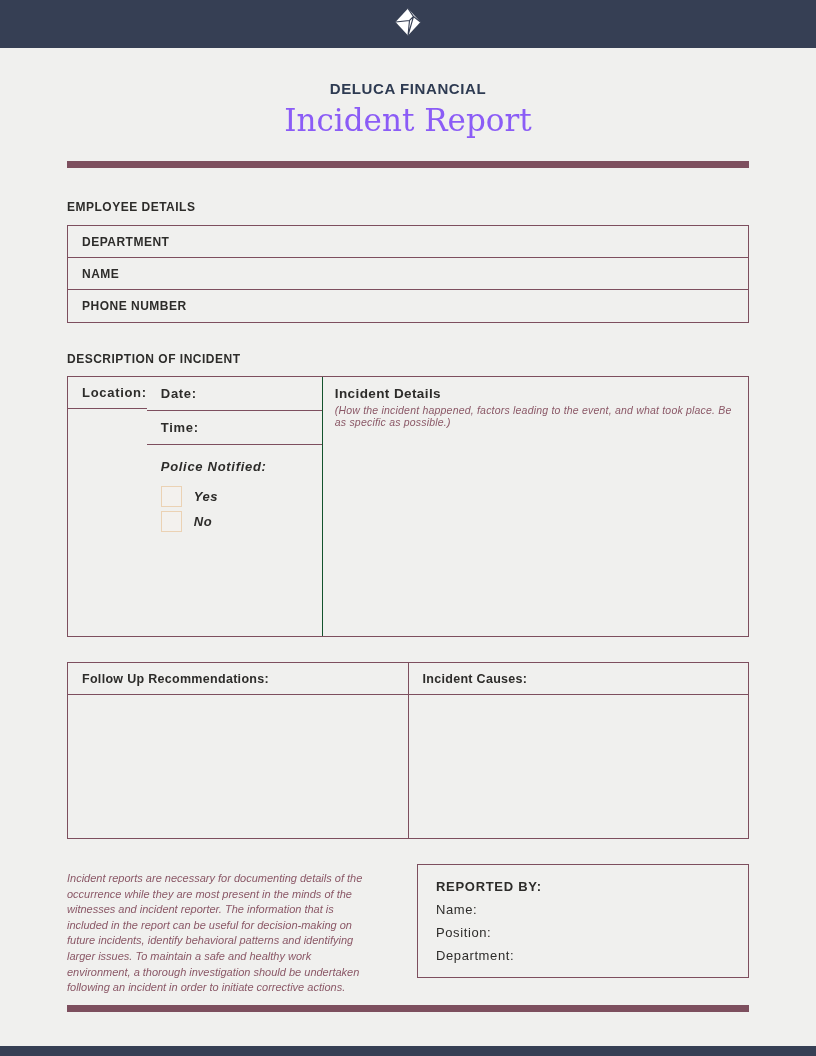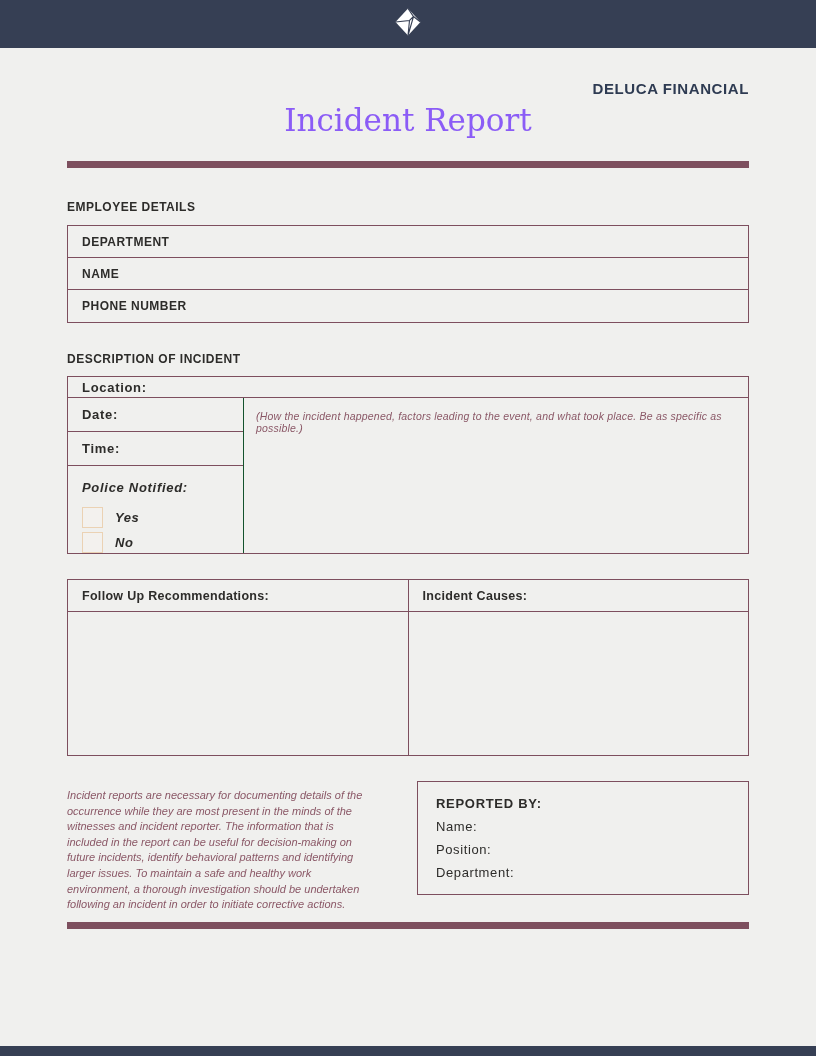--- a/index.html
+++ b/index.html
@@ -18,21 +18,21 @@
     height: 48px;
     background: #363f54;
     display: flex;
     align-items: center;
     justify-content: center;
   }
   .content { padding: 0 67px; }
 
   .brand {
     margin-top: 32px;
-    text-align: right;
+    text-align: center;
     font-size: 15px;
     font-weight: bold;
     letter-spacing: 0.6px;
     color: #2e3b52;
   }
   .title {
     margin-top: 4px;
     text-align: center;
     font-family: "DejaVu Serif", serif;
     font-weight: 500;
@@ -58,24 +58,23 @@
     align-items: center;
     padding-left: 14px;
     border-bottom: 1px solid #7d4f5e;
   }
   .erow:last-child { border-bottom: none; }
   .erow-label { font-size: 12px; font-weight: bold; letter-spacing: 0.5px; }
 
   .desc-label { margin-top: 29px; }
   .dtable {
     margin-top: 10px;
-    height: 178px;
+    height: 261px;
     border: 1px solid #7d4f5e;
     display: flex;
-    flex-direction: column;
     justify-content: flex-end;
   }
   .drow-location {
     height: 32px;
     border-bottom: 1px solid #7d4f5e;
     display: flex;
     align-items: center;
     padding-left: 14px;
   }
   .field-label { font-size: 13px; font-weight: bold; letter-spacing: 0.7px; }
@@ -204,20 +203,21 @@
               <span class="checkbox"></span>
               <span class="checklabel">Yes</span>
             </div>
             <div class="checkrow">
               <span class="checkbox"></span>
               <span class="checklabel">No</span>
             </div>
           </div>
         </div>
         <div class="dright">
+          <div class="details-title">Incident Details</div>
           <div class="details-hint">(How the incident happened, factors leading to the event, and what took place. Be as specific as possible.)</div>
         </div>
       </div>
     </div>
 
     <div class="ctable">
       <div class="chead">
         <div class="ch">Follow Up Recommendations:</div>
         <div class="ch">Incident Causes:</div>
       </div>

